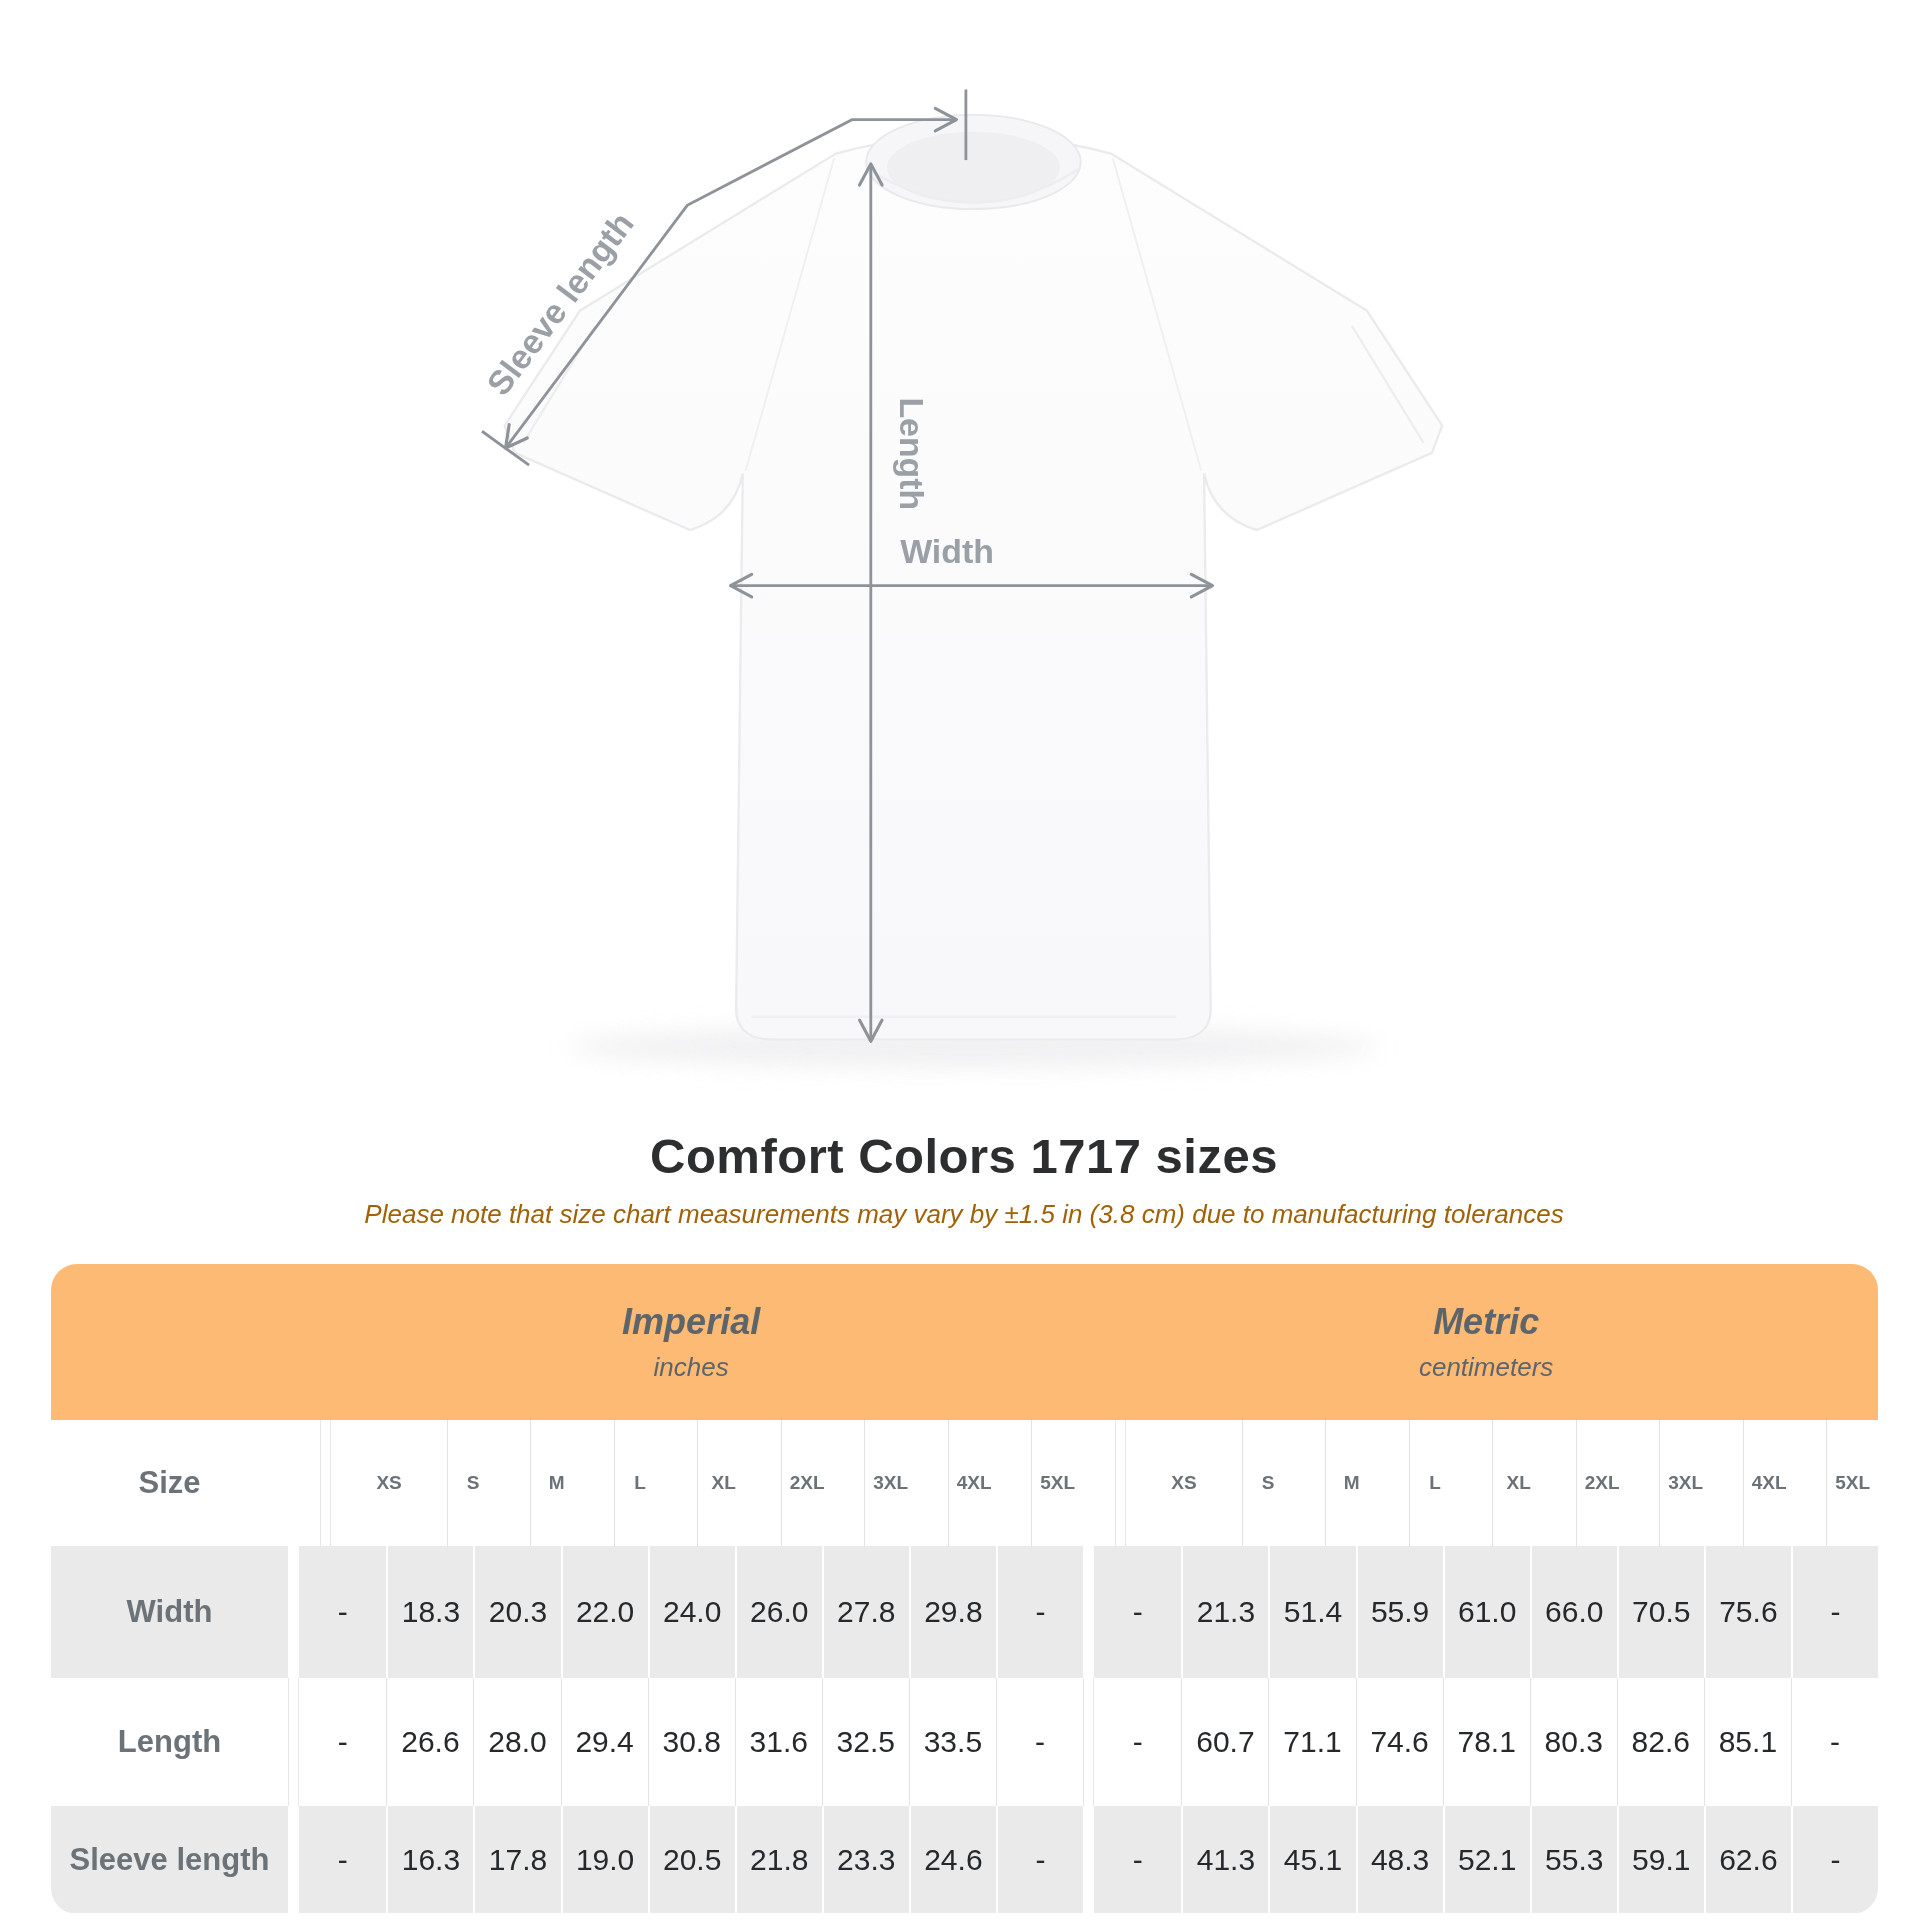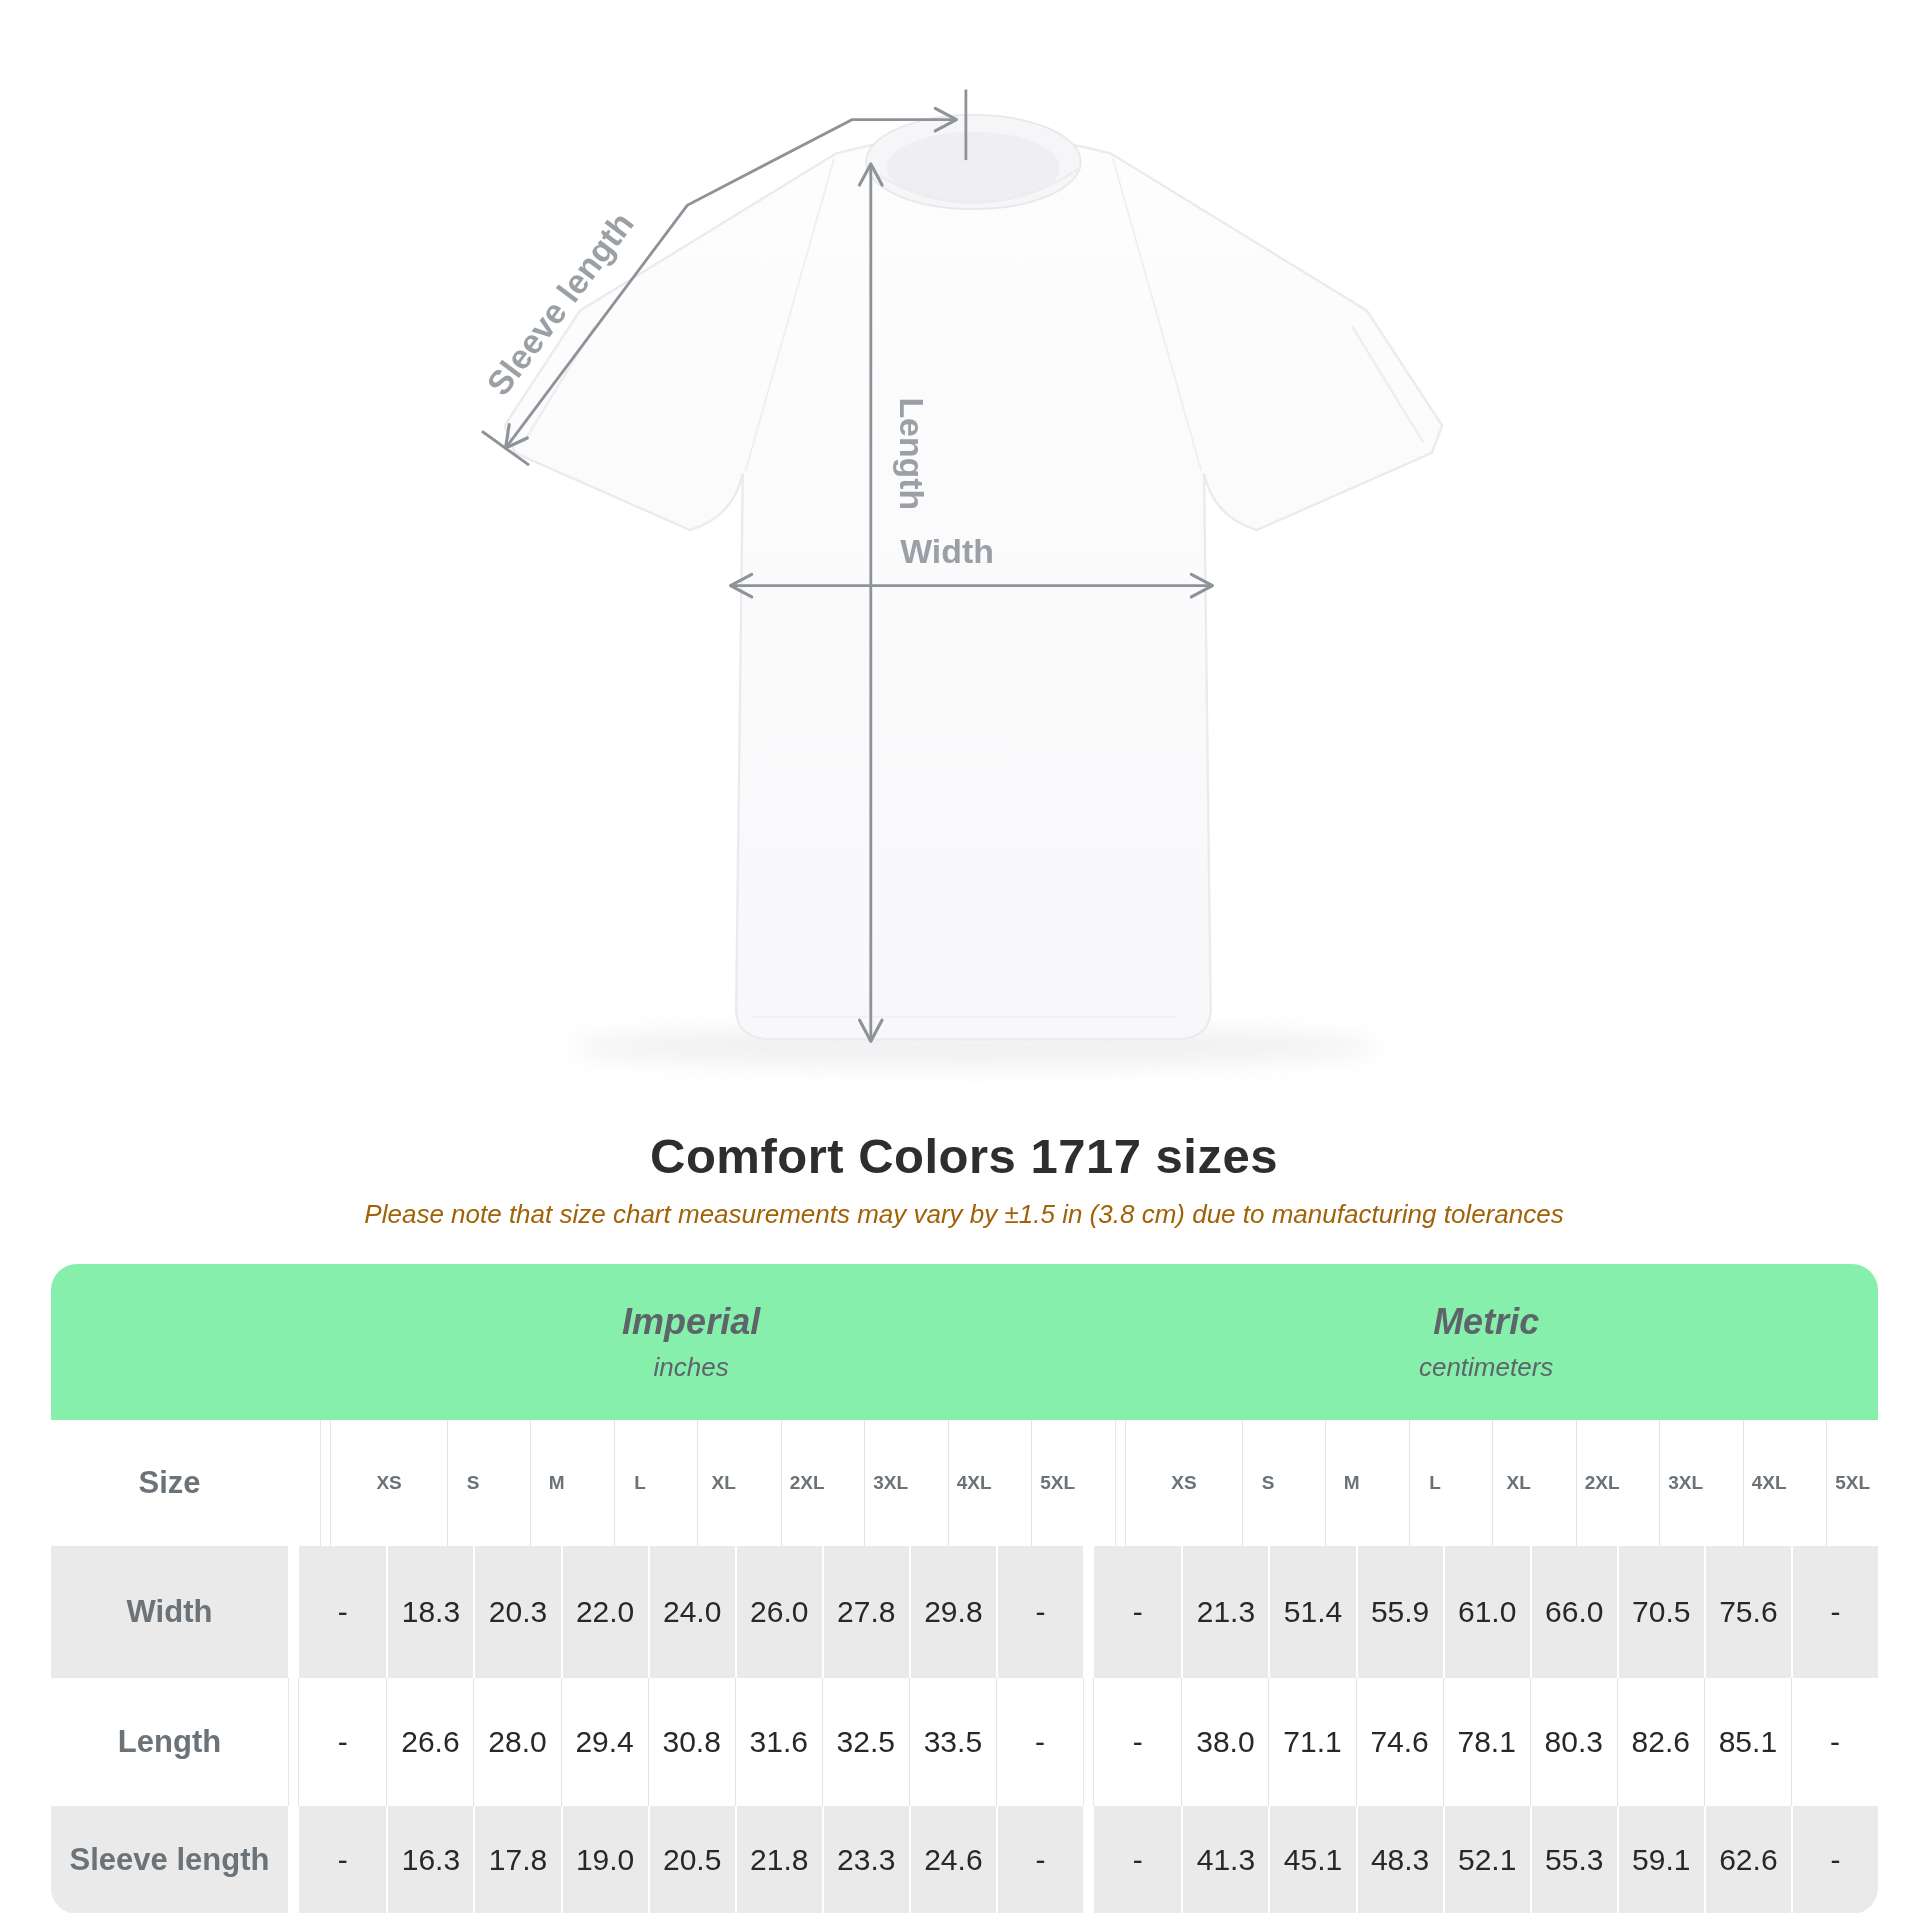--- a/index.html
+++ b/index.html
@@ -24,21 +24,21 @@
   
   .size-table {
     position:absolute; top:1264px; left:51px; width:1827px; height:650px;
     border-radius:26px; overflow:hidden; background:#ffffff;
   }
   .trow {
     display:grid;
     grid-template-columns:237px 11.3px repeat(9, 1fr) 11.3px repeat(9, 1fr);
     align-items:stretch;
   }
-  .band { height:156px; background:#86efac; }
+  .band { height:156px; background:#fdba74; }
   .band .gcell { display:flex; flex-direction:column; justify-content:center; align-items:center; }
   .band .g1 { grid-column:3 / span 9; }
   .band .g2 { grid-column:13 / span 9; }
   .gname { font-size:36px; font-weight:bold; font-style:italic; color:#5e656a; }
   .gunit { font-size:26px; font-style:italic; color:#5e656a; margin-top:9.4px; }
 
   .row-size   { height:126px; background:#ffffff;gap:32px; }
   .row-data0  { height:132px; background:#eaeaeb; }
   .row-data1  { height:128px; background:#ffffff; }
   .row-data2  { height:107px; background:#eaeaeb; }
@@ -194,21 +194,21 @@
           <div class="cell ">26.6</div>
           <div class="cell ">28.0</div>
           <div class="cell ">29.4</div>
           <div class="cell ">30.8</div>
           <div class="cell ">31.6</div>
           <div class="cell ">32.5</div>
           <div class="cell ">33.5</div>
           <div class="cell ">-</div>
           <div class="sep"></div>
           <div class="cell  nolb">-</div>
-          <div class="cell ">38.0</div>
+          <div class="cell ">60.7</div>
           <div class="cell ">71.1</div>
           <div class="cell ">74.6</div>
           <div class="cell ">78.1</div>
           <div class="cell ">80.3</div>
           <div class="cell ">82.6</div>
           <div class="cell ">85.1</div>
           <div class="cell ">-</div>
         </div>
         <div class="trow row-data2 row-gray">
           <div class="cell lcell nolb nolb">Sleeve length</div>

